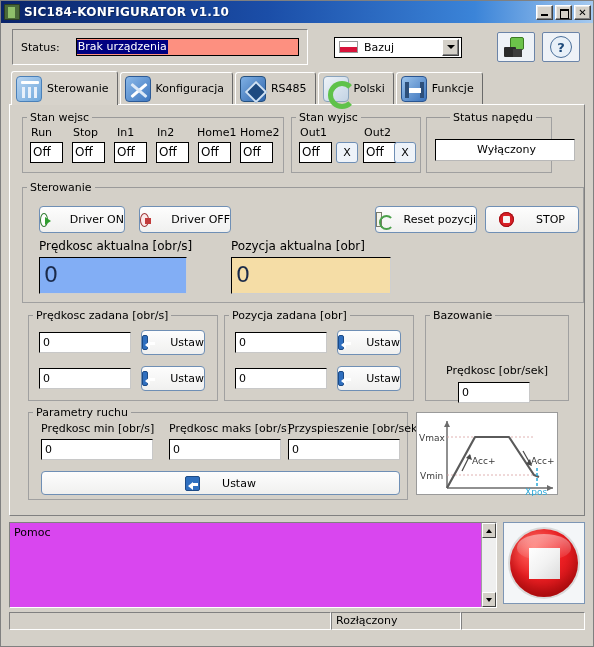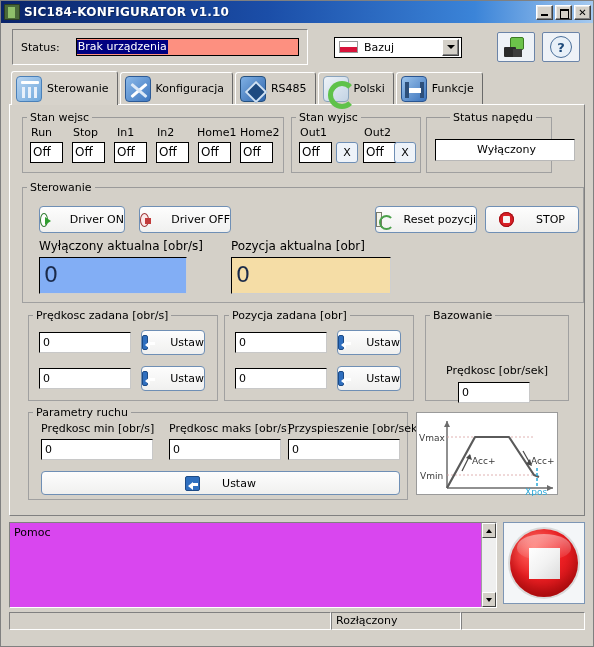--- a/index.html
+++ b/index.html
@@ -490,21 +490,21 @@
         </div>
         <div class="btn" style="left:352px; top:12px; width:102px; height:27px;">
           <span class="ic-reset"></span>
           <span class="lbl">Reset pozycji</span>
         </div>
         <div class="btn" style="left:462px; top:12px; width:94px; height:27px;">
           <span class="ic-stopbig"></span>
           <span class="lbl">STOP</span>
         </div>
 
-        <span class="big-label" style="left:16px; top:45px;">Wyłączony aktualna [obr/s]</span>
+        <span class="big-label" style="left:16px; top:45px;">Prędkosc aktualna [obr/s]</span>
         <span class="bigfield vel" style="left:16px; top:63px; width:148px; height:37px;">0</span>
 
         <span class="big-label" style="left:208px; top:45px;">Pozycja aktualna [obr]</span>
         <span class="bigfield pos" style="left:208px; top:63px; width:160px; height:37px;">0</span>
       </div>
     </fieldset>
 
     <fieldset class="grp" style="left:18px; top:204px; width:190px; height:92px;">
       <legend>Prędkosc zadana [obr/s]</legend>
       <div class="inner">

